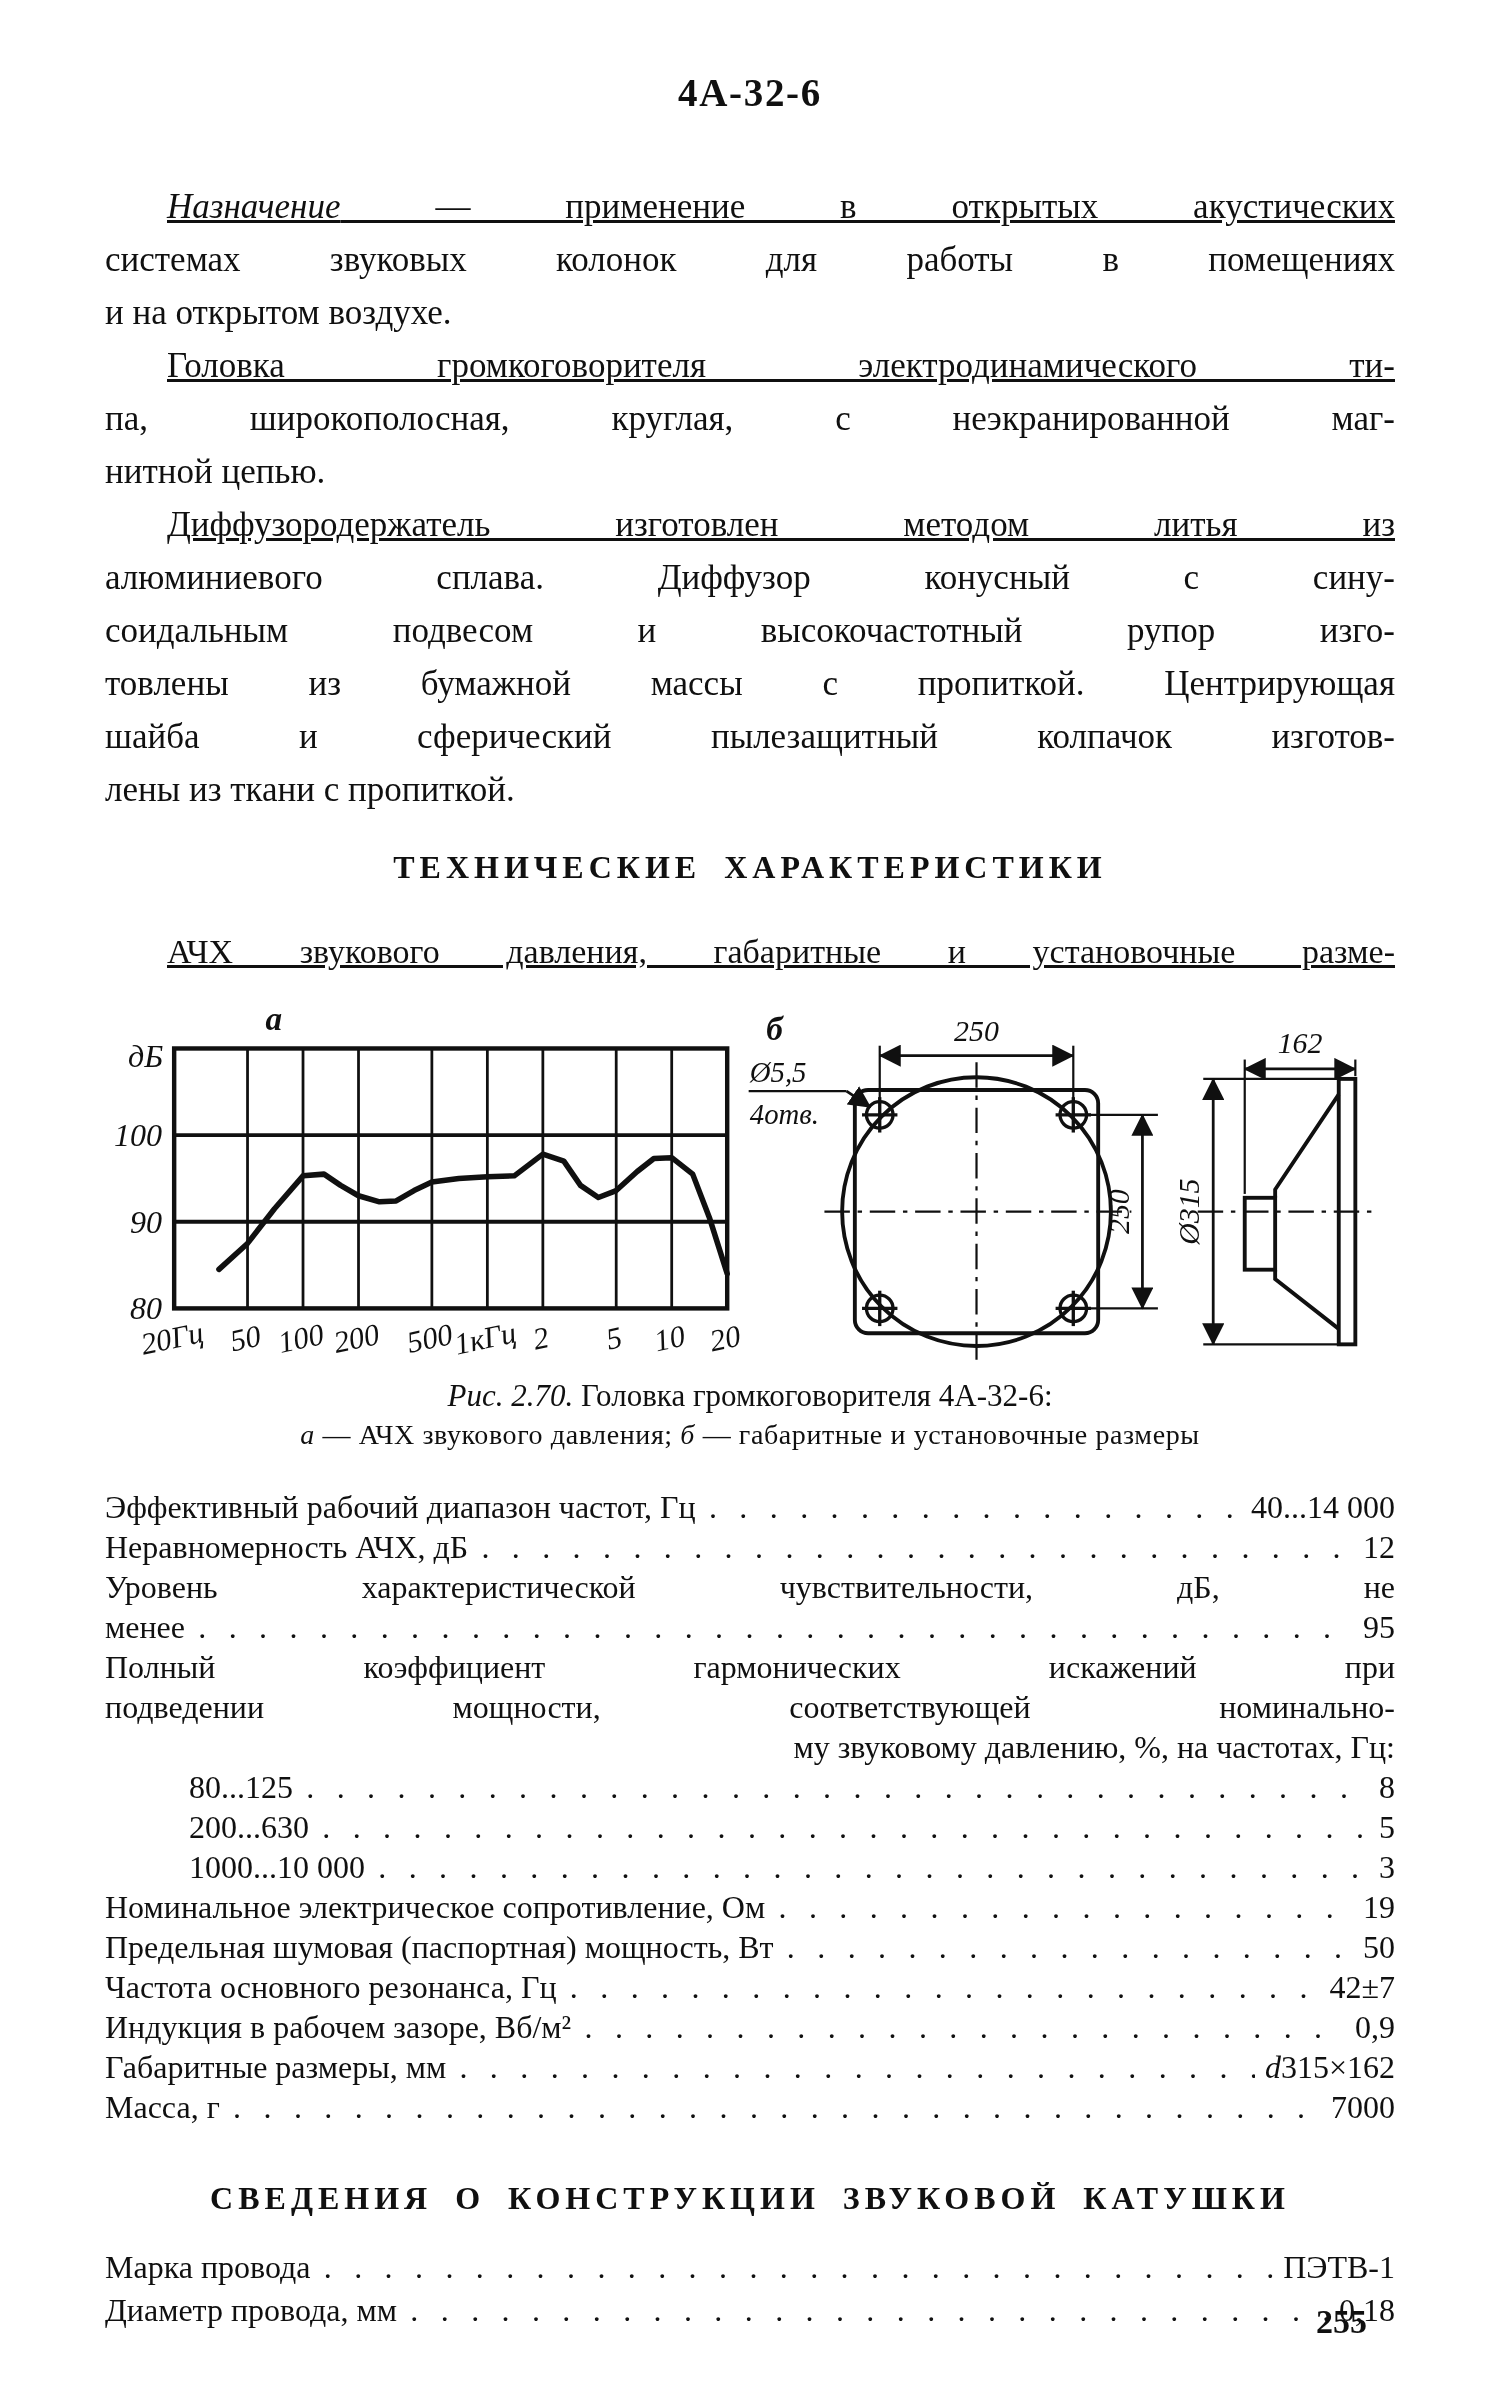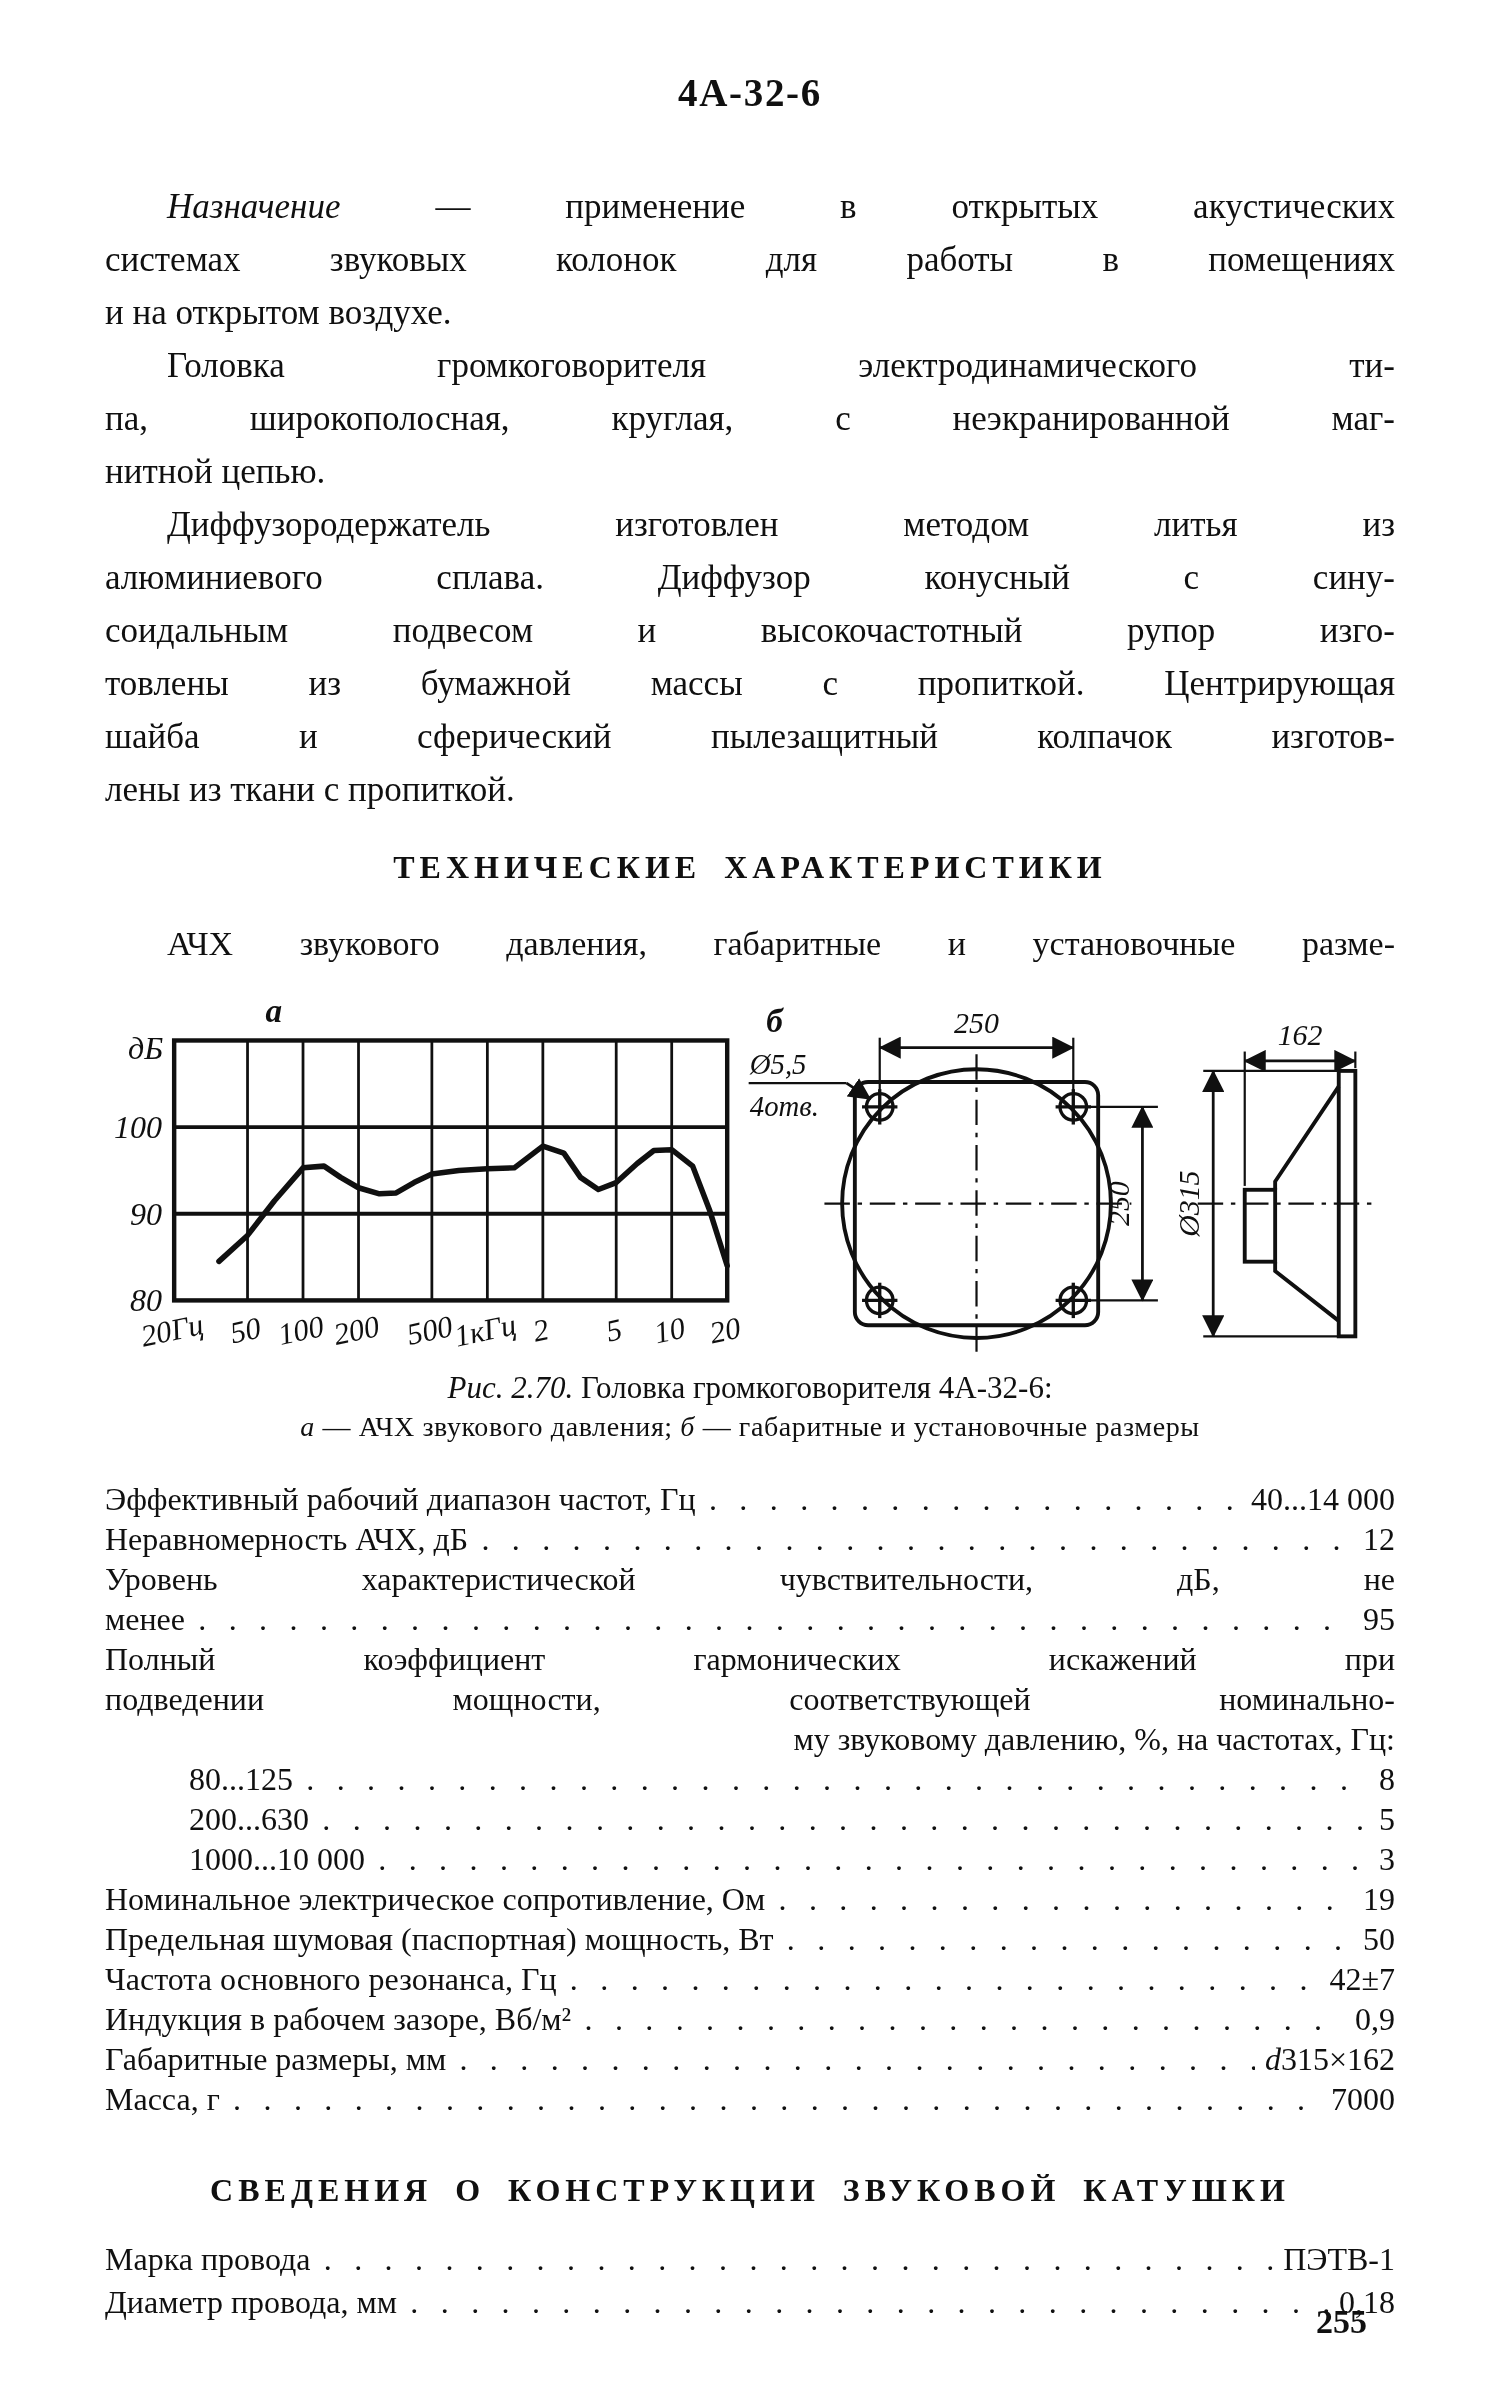--- a/index.html
+++ b/index.html
@@ -5,25 +5,25 @@
   html,body{margin:0;padding:0;background:#ffffff;}
   body{
     width:1505px;height:2401px;position:relative;overflow:hidden;
     color:#101010;font-family:"Liberation Serif","DejaVu Serif",serif;
   }
   .content{position:absolute;left:105px;top:0;width:1290px;}
   .doc-title{margin-top:70px;text-align:center;font-weight:bold;font-size:39px;letter-spacing:1.7px;}
   .body-text{margin-top:65px;font-size:35px;line-height:53px;}
   .p-line{text-align:justify;text-align-last:justify;}
   .p-line.last{text-align-last:left;}
-  .p-line.first{text-indent:62px;}
+  .p-line.first{text-indent:62px;text-decoration:underline;}
   .lead{font-style:italic;}
   .section-heading{text-align:center;font-weight:bold;font-size:32px;letter-spacing:5px;word-spacing:10px;}
   #tech-heading{margin-top:33px;}
-  .intro{margin-top:32px;font-size:34px;line-height:52px;}
+  .intro{margin-top:40px;font-size:34px;line-height:52px;}
   .figure{margin-top:29px;margin-left:-14px;display:flex;align-items:flex-start;}
   .figure svg{display:block;}
   svg text{font-family:"Liberation Serif","DejaVu Serif",serif;font-style:italic;fill:#101010;}
   .fig-caption{margin-top:4px;text-align:center;}
   .cap1{font-size:31px;line-height:40px;}
   .cap2{font-size:28px;line-height:37px;letter-spacing:0.6px;}
   .cap-em{font-style:italic;}
   .spec-list{margin-top:34px;font-size:32px;line-height:40px;}
   .coil-list{margin-top:29px;font-size:32px;line-height:43px;}
   .spec-line{display:flex;align-items:baseline;}

